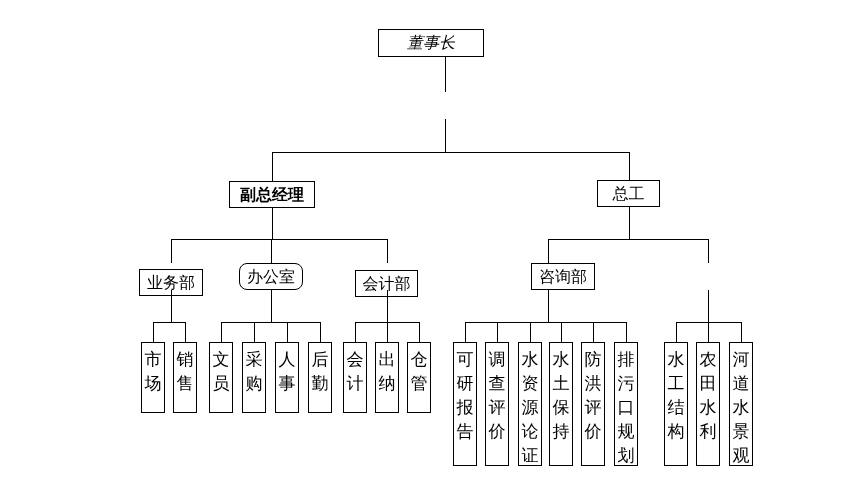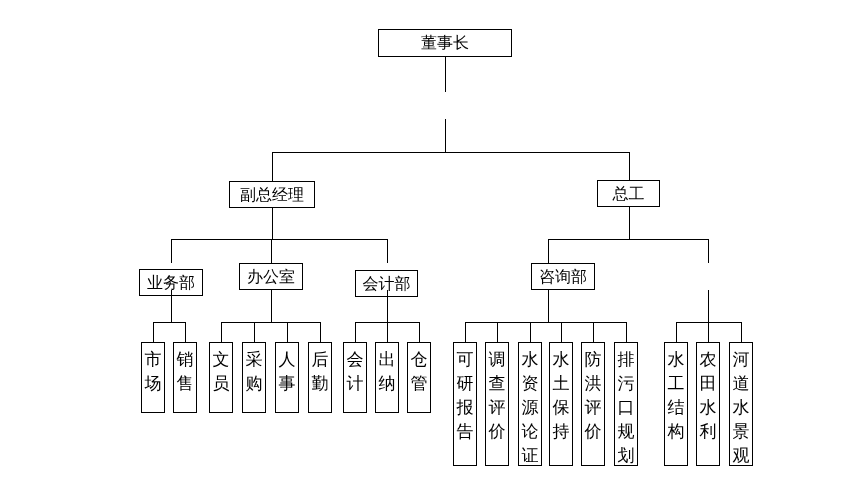--- a/index.html
+++ b/index.html
@@ -10,46 +10,46 @@
           display: flex; align-items: center; justify-content: center; font-size: 16px; line-height: 1; }
   .node.vert { flex-direction: column; justify-content: flex-start; padding-top: 4px;
                font-size: 17px; }
   .node.vert span { display: block; height: 24px; line-height: 24px; text-align: center; }
   .line { position: absolute; background: #000; }
 </style>
 </head>
 <body>
 
 <div id="chart">
-    <div class="node" style="left: 378px; top: 29px; width: 134px; height: 28px;">董事长</div>
+    <div class="node" style="left: 378px; top: 29px; width: 106px; height: 28px; font-style: italic;">董事长</div>
     <div class="line" style="left: 445px; top: 57px; width: 1px; height: 35px;"></div>
     <div class="line" style="left: 445px; top: 119px; width: 1px; height: 33px;"></div>
     <div class="line" style="left: 272px; top: 152px; width: 358px; height: 1px;"></div>
     <div class="line" style="left: 272px; top: 152px; width: 1px; height: 29px;"></div>
     <div class="line" style="left: 629px; top: 152px; width: 1px; height: 28px;"></div>
-    <div class="node" style="left: 229px; top: 181px; width: 86px; height: 27px;">副总经理</div>
+    <div class="node" style="left: 229px; top: 181px; width: 86px; height: 27px; font-weight: bold;">副总经理</div>
     <div class="line" style="left: 272px; top: 208px; width: 1px; height: 31px;"></div>
     <div class="line" style="left: 171px; top: 239px; width: 217px; height: 1px;"></div>
     <div class="line" style="left: 171px; top: 239px; width: 1px; height: 24px;"></div>
     <div class="line" style="left: 271px; top: 239px; width: 1px; height: 24px;"></div>
     <div class="line" style="left: 387px; top: 239px; width: 1px; height: 24px;"></div>
     <div class="node" style="left: 139px; top: 269px; width: 64px; height: 27px;">业务部</div>
     <div class="line" style="left: 171px; top: 290px; width: 1px; height: 32px;"></div>
     <div class="line" style="left: 153px; top: 322px; width: 33px; height: 1px;"></div>
     <div class="line" style="left: 153px; top: 322px; width: 1px; height: 20px;"></div>
     <div class="line" style="left: 185px; top: 322px; width: 1px; height: 20px;"></div>
     <div class="node vert" style="left: 141px; top: 342px; width: 24px; height: 71px;">
       <span>市</span>
       <span>场</span>
     </div>
     <div class="node vert" style="left: 173px; top: 342px; width: 24px; height: 71px;">
       <span>销</span>
       <span>售</span>
     </div>
-    <div class="node" style="left: 239px; top: 263px; width: 64px; height: 27px;">办公室</div>
+    <div class="node" style="left: 239px; top: 263px; width: 64px; height: 27px; border-radius: 8px;">办公室</div>
     <div class="line" style="left: 271px; top: 290px; width: 1px; height: 32px;"></div>
     <div class="line" style="left: 221px; top: 322px; width: 100px; height: 1px;"></div>
     <div class="line" style="left: 221px; top: 322px; width: 1px; height: 20px;"></div>
     <div class="line" style="left: 254px; top: 322px; width: 1px; height: 20px;"></div>
     <div class="line" style="left: 287px; top: 322px; width: 1px; height: 20px;"></div>
     <div class="line" style="left: 320px; top: 322px; width: 1px; height: 20px;"></div>
     <div class="node vert" style="left: 209px; top: 342px; width: 24px; height: 71px;">
       <span>文</span>
       <span>员</span>
     </div>

